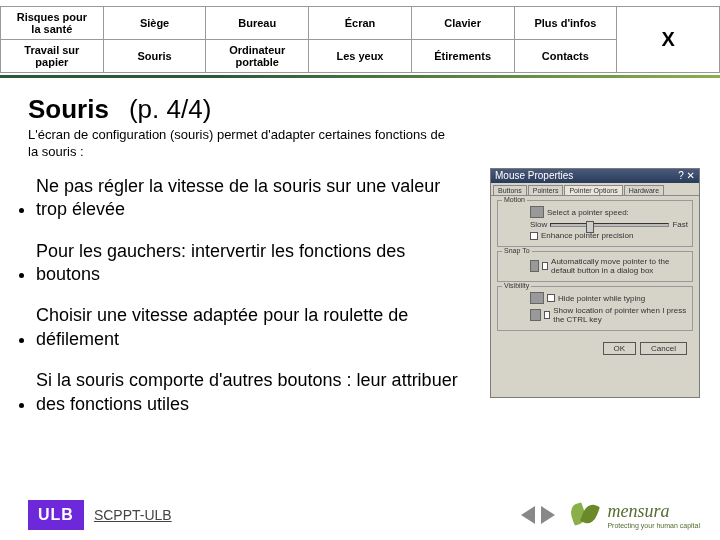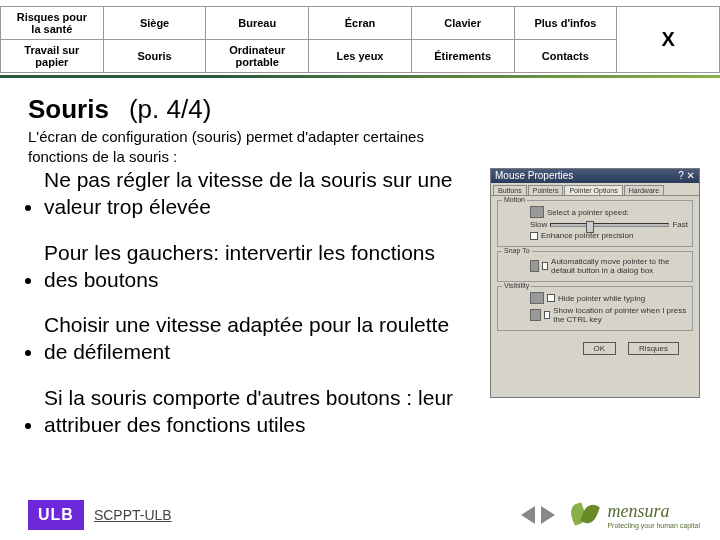--- a/index.html
+++ b/index.html
@@ -7,40 +7,40 @@
   .nav-table { width: 100%; border-collapse: collapse; margin-top: 6px; }
   .nav-table td { border: 1px solid #999; text-align: center; font-size: 11px; font-weight: bold; padding: 4px 12px; width: 14.28%; background: #fff; }
   .nav-table td.current { background: #fff; }
   .nav-table td.close { font-size: 20px; font-weight: bold; border-left: 1px solid #999; }
   .underline-bar { height: 3px; background: linear-gradient(to right, #2a5a3a 0%, #2a5a3a 30%, #8ab04a 100%); margin-top: 2px; }
   .content { padding: 10px 20px 0 28px; }
   .title-row { display: flex; align-items: baseline; gap: 20px; margin: 6px 0 2px 0; }
   .title-row h1 { font-size: 26px; font-weight: bold; }
   .title-row .pager { font-size: 26px; font-weight: normal; }
   .subtitle { font-size: 15px; margin-bottom: 8px; }
-  .intro { font-size: 15px; max-width: 430px; line-height: 1.3; }
+  .intro { font-size: 13px; max-width: 430px; line-height: 1.3; margin-bottom: 14px; }
   .main-row { display: flex; }
   .bullets { width: 430px; }
   .bullets ul { list-style: disc; padding-left: 4px; }
-  .bullets li { font-size: 21px; line-height: 1.3; margin-bottom: 18px; margin-left: 12px; list-style-position: outside; }
+  .bullets li { font-size: 18px; line-height: 1.3; margin-bottom: 18px; margin-left: 4px; list-style-position: outside; }
   .bullets li span { display: inline-block; }
   .dialog { width: 210px; height: 230px; border: 1px solid #7a7a7a; background: #d6d3c9; font-size: 8px; color: #333; position: absolute; right: 20px; top: 168px; }
   .dialog .titlebar { height: 14px; background: linear-gradient(#4a5a7a, #2a3a5a); color: #fff; font-size: 10px; padding: 1px 4px; display: flex; justify-content: space-between; }
   .dialog .tabs { display: flex; border-bottom: 1px solid #888; padding: 2px 2px 0 2px; gap: 1px; }
   .dialog .tab { background: #d6d3c9; border: 1px solid #888; border-bottom: none; padding: 1px 4px; font-size: 7px; }
   .dialog .tab.active { background: #e8e5da; }
   .dialog .panel { padding: 4px 6px; }
   .dialog .group { border: 1px solid #999; margin-bottom: 4px; padding: 3px 4px 4px 4px; position: relative; }
   .dialog .group-title { position: absolute; top: -5px; left: 4px; background: #d6d3c9; font-size: 7px; padding: 0 2px; }
   .dialog .row { display: flex; align-items: center; gap: 3px; margin: 2px 0; padding-left: 28px; }
   .dialog .icon { width: 14px; height: 12px; background: #999; border: 1px solid #666; }
   .dialog .slider { flex: 1; height: 4px; background: #bbb; border: 1px inset #888; position: relative; }
   .dialog .slider::after { content: ""; position: absolute; left: 30%; top: -3px; width: 6px; height: 10px; background: #ccc; border: 1px solid #555; }
   .dialog .chk { width: 8px; height: 8px; border: 1px solid #555; background: #fff; display: inline-block; }
-  .dialog .btns { display: flex; justify-content: flex-end; gap: 12px; padding: 3px 20px; }
+  .dialog .btns { display: flex; justify-content: flex-end; gap: 4px; padding: 3px 12px; }
   .dialog .btn { border: 1px solid #555; background: #d6d3c9; padding: 1px 10px; font-size: 8px; }
   .footer { position: absolute; bottom: 8px; left: 0; right: 0; padding: 0 20px 0 28px; display: flex; align-items: center; justify-content: space-between; }
   .footer-left { display: flex; align-items: center; gap: 10px; }
   .ulb-logo { background: #6d28d9; color: #fff; font-weight: bold; font-size: 16px; padding: 6px 10px; letter-spacing: 1px; }
   .footer-text { font-size: 14px; color: #444; text-decoration: underline; }
   .footer-right { display: flex; align-items: center; gap: 12px; }
   .nav-arrows { display: flex; gap: 6px; }
   .arrow { width: 0; height: 0; border-top: 9px solid transparent; border-bottom: 9px solid transparent; cursor: pointer; }
   .arrow.left { border-right: 14px solid #888; }
   .arrow.right { border-left: 14px solid #888; }
@@ -142,21 +142,21 @@
         </div>
       <div class="row">
           <span class="icon"></span>
           <span class="chk"></span>
           <span>Show location of pointer when I press the CTRL key</span>
         </div>
     </div>
   </div>
   <div class="btns">
     <div class="btn">OK</div>
-    <div class="btn">Risques</div>
+    <div class="btn">Cancel</div>
   </div>
 </div>
 
 <div class="footer">
   <div class="footer-left">
     <div class="ulb-logo">ULB</div>
     <div class="footer-text">SCPPT-ULB</div>
   </div>
   <div class="footer-right">
     <div class="nav-arrows">

